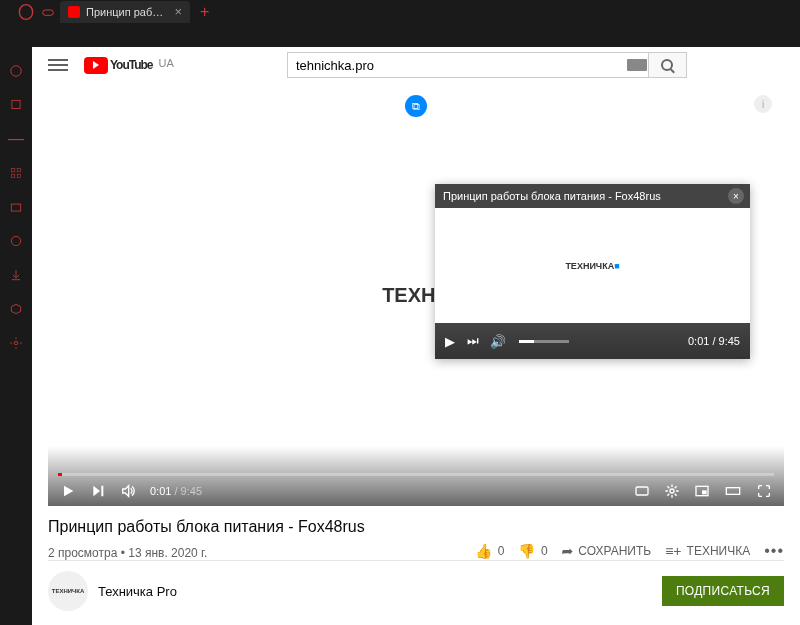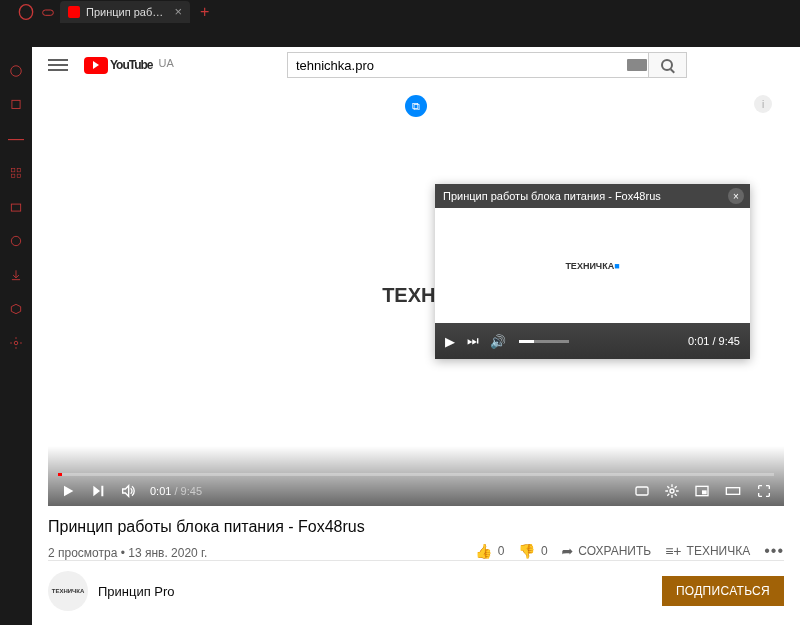--- a/index.html
+++ b/index.html
@@ -85,21 +85,21 @@
 .action-btn { display: flex; align-items: center; gap: 5px; font-size: 12px; color: #606060; cursor: pointer; font-weight: 500; }
 .action-icon { font-size: 14px; }
 .more-btn { color: #606060; cursor: pointer; font-size: 16px; letter-spacing: 1px; }
 
 
 .channel-row { display: flex; align-items: center; padding: 10px 16px; gap: 10px; }
 .channel-avatar { width: 40px; height: 40px; border-radius: 50%; background: #f0f0f0; display: flex; align-items: center; justify-content: center; font-size: 6px; color: #333; font-weight: bold; }
 .channel-info { flex: 1; }
 .channel-name { font-size: 13px; font-weight: 500; color: #0a0a0a; }
 .channel-subs { font-size: 11px; color: #606060; }
-.subscribe-btn { background: #a16207; color: #fff; font-size: 12px; font-weight: 500; padding: 8px 14px; border: none; cursor: pointer; letter-spacing: 0.3px; }
+.subscribe-btn { background: #4d7c0f; color: #fff; font-size: 12px; font-weight: 500; padding: 8px 14px; border: none; cursor: pointer; letter-spacing: 0.3px; }
 </style>
 </head>
 <body>
 
 <div class="browser-chrome">
   <div class="tab-bar">
     <svg class="opera-logo" viewBox="0 0 24 24">
         <ellipse cx="12" cy="12" rx="10" ry="11" fill="none" stroke="#c73838" stroke-width="2"></ellipse>
       </svg>
     <svg class="opera-tab-icon" viewBox="0 0 24 24">
@@ -263,21 +263,21 @@
             <span>ТЕХНИЧКА</span>
           </div>
         <div class="more-btn">•••</div>
       </div>
     </div>
   </div>
 
   <div class="channel-row">
     <div class="channel-avatar">ТЕХНИЧКА</div>
     <div class="channel-info">
-      <div class="channel-name">Принцип Pro</div>
+      <div class="channel-name">Техничка Pro</div>
     </div>
     <button class="subscribe-btn">ПОДПИСАТЬСЯ</button>
   </div>
 </div>
 
 <div class="pip-player">
   <div class="pip-title-bar">Принцип работы блока питания - Fox48rus</div>
   <div class="pip-close">×</div>
   <div class="pip-content">
       <span>ТЕХНИЧКА</span>

